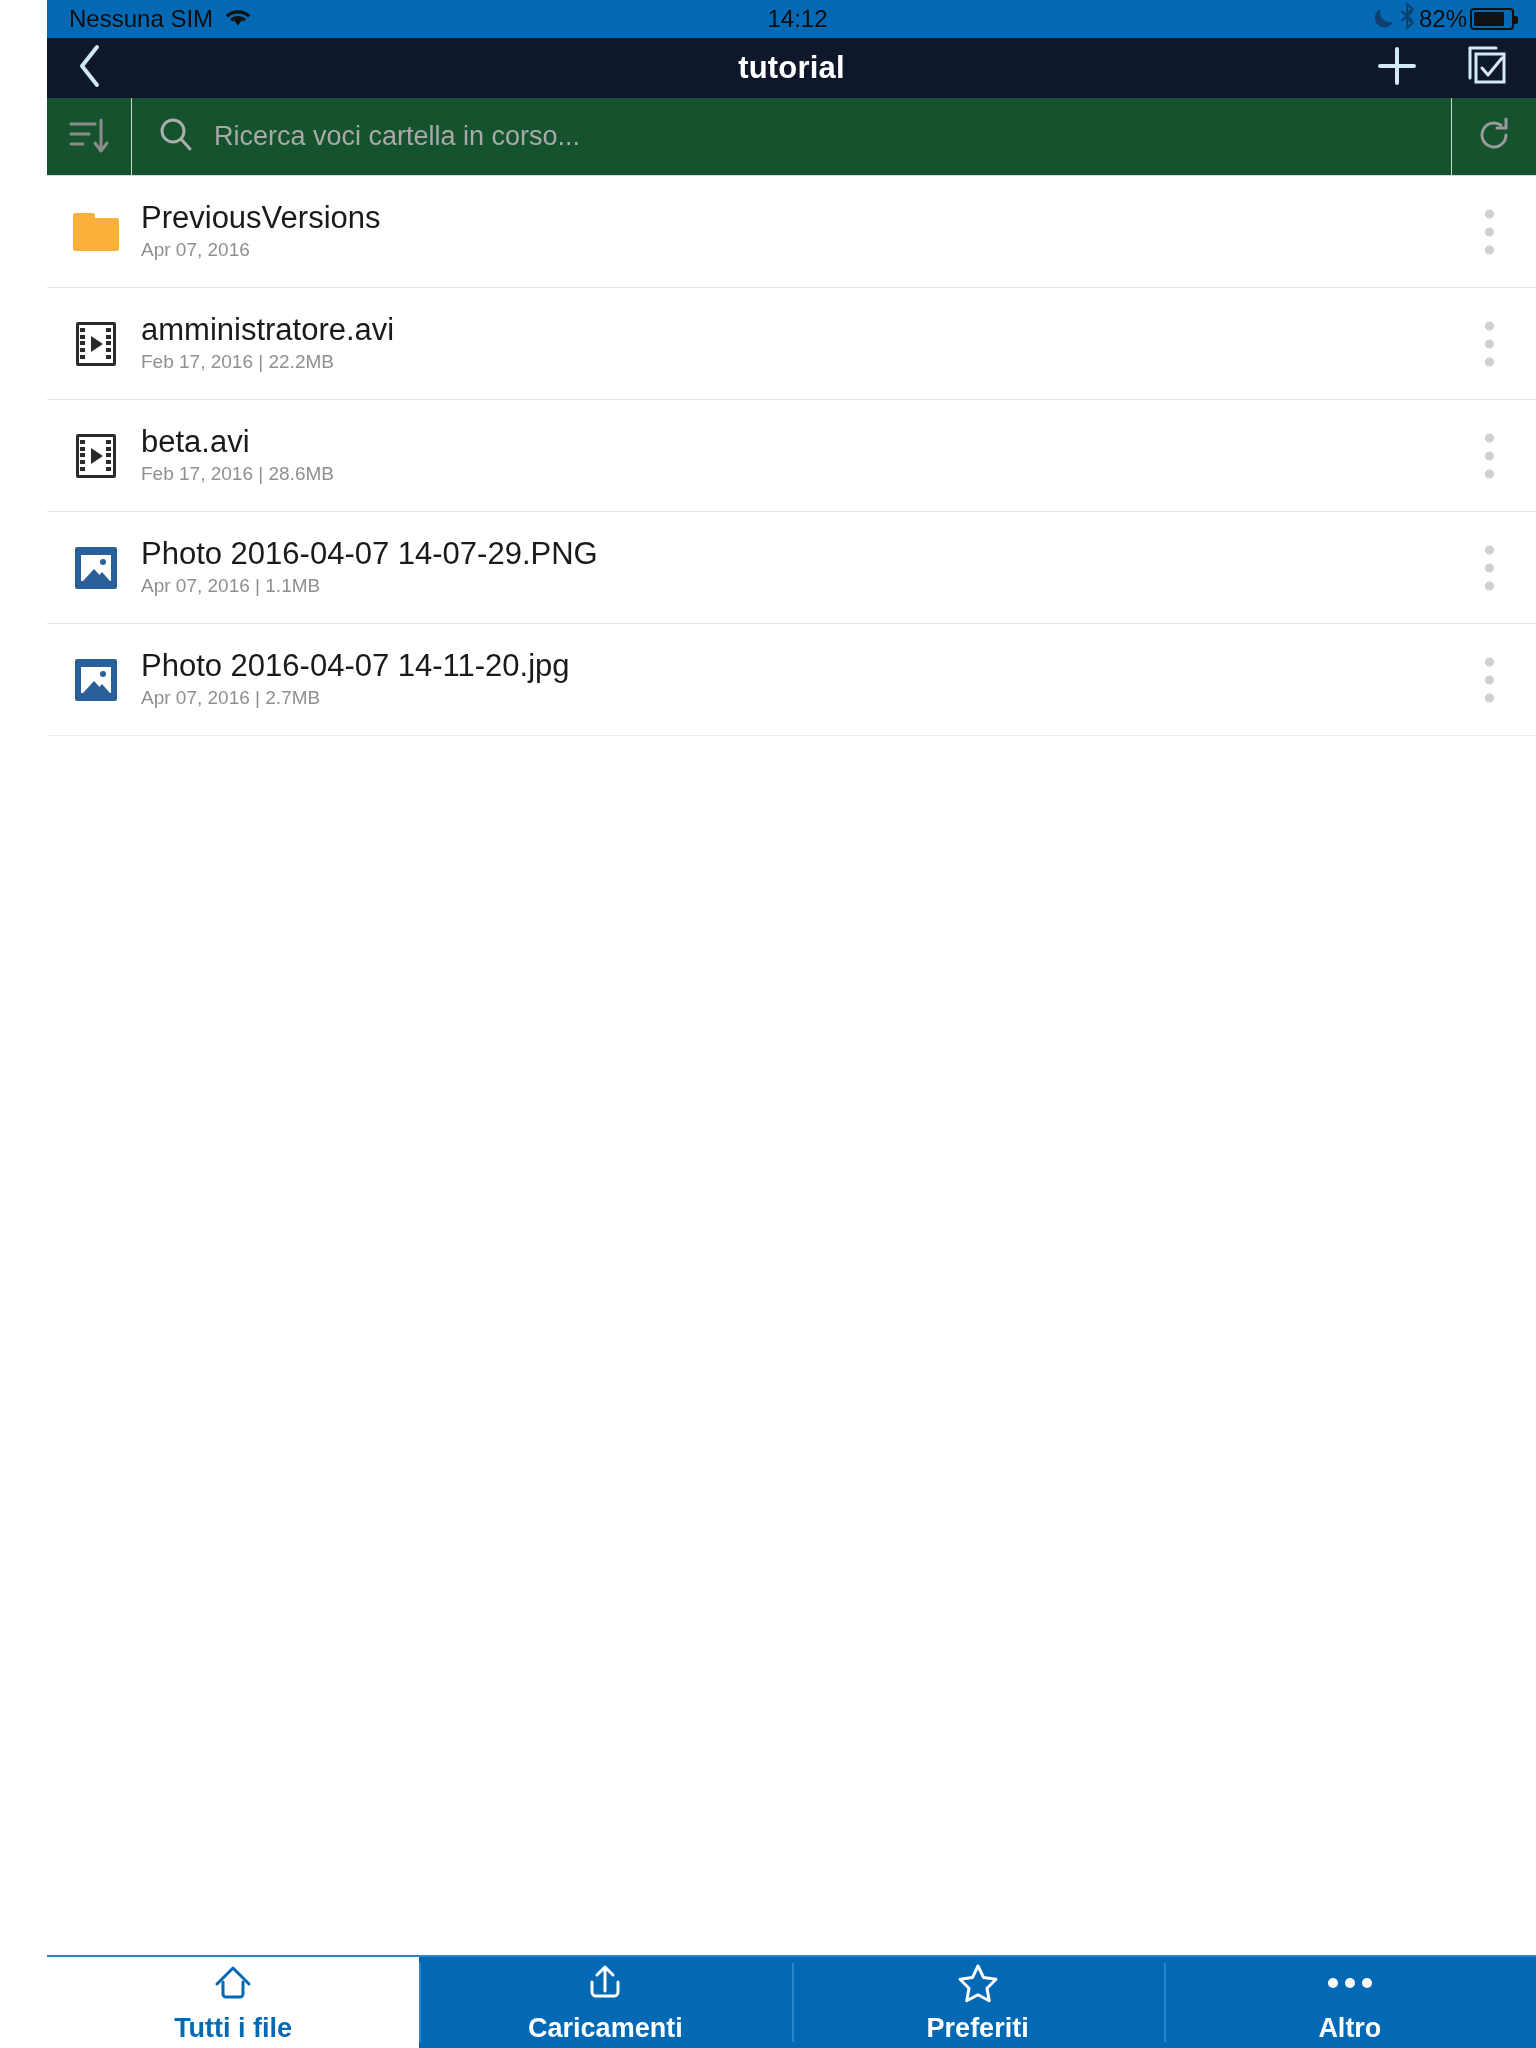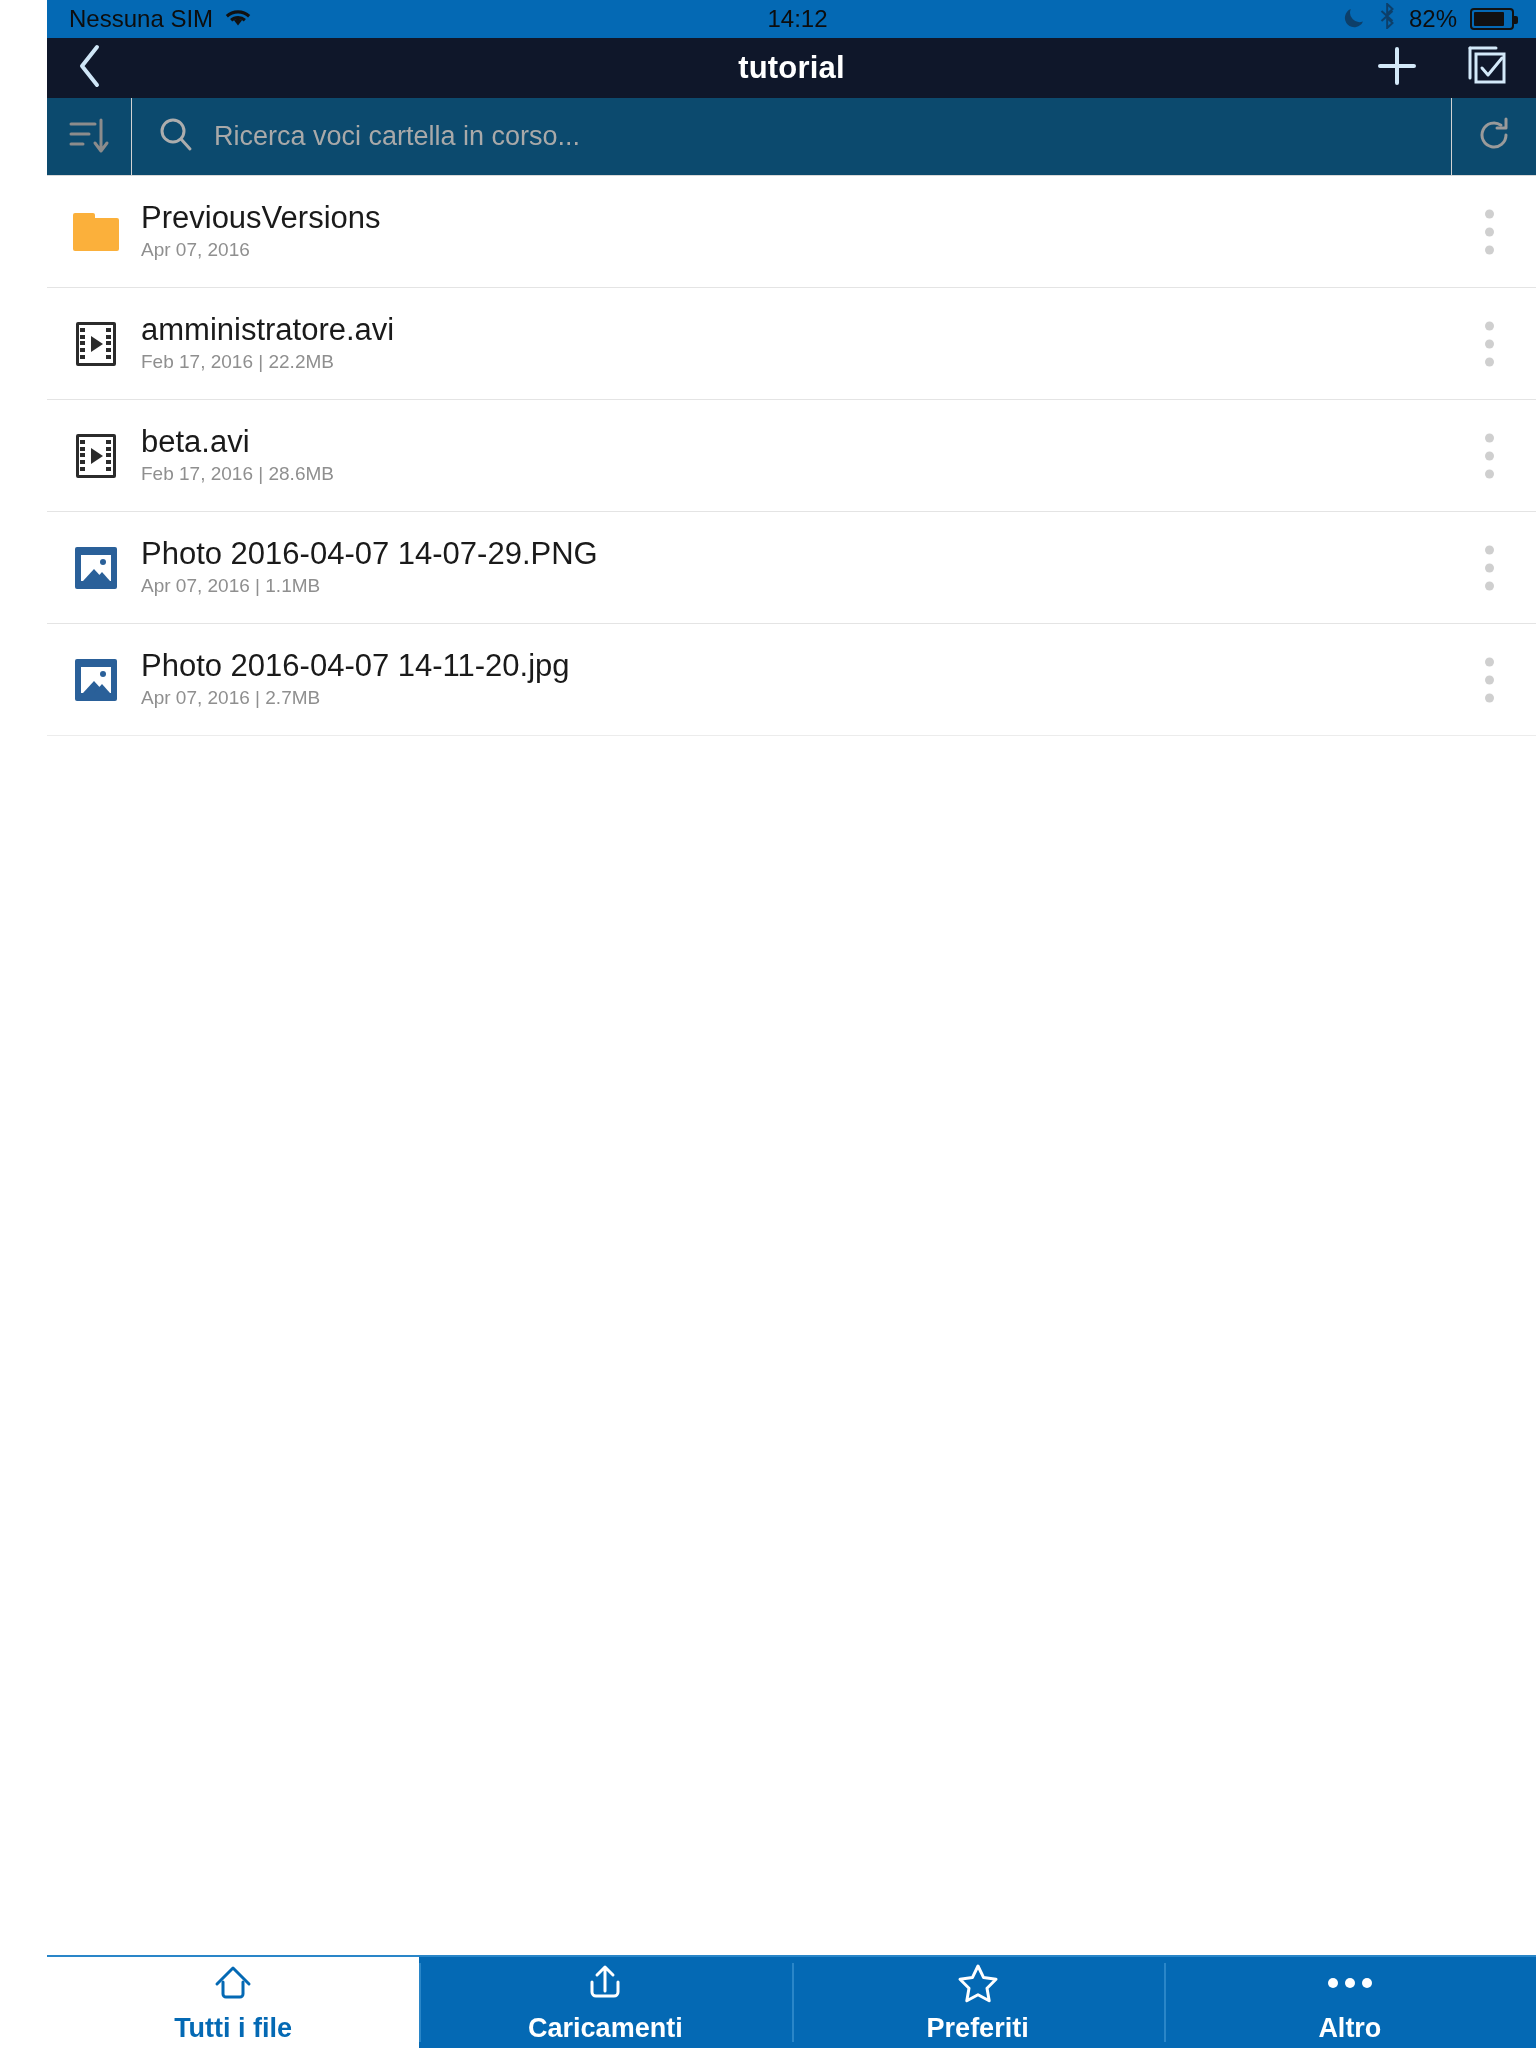--- a/index.html
+++ b/index.html
@@ -12,41 +12,41 @@
   .screen { width: 1536px; height: 2048px; position: relative; display: flex; flex-direction: column; padding-left: 47px; }
 
   
   .statusbar {
     height: 38px; background: #0469b4; color: #0d0d0d;
     display: flex; align-items: center; flex: 0 0 38px;
     padding: 0 22px; font-size: 24px; position: relative;
   }
   .sb-left { display: flex; align-items: center; gap: 12px; }
   .sb-center { position: absolute; left: 12px; right: 0; text-align: center; font-size: 24px; font-weight: 400; }
-  .sb-right { margin-left: auto; display: flex; align-items: center; gap: 13px; z-index: 2; }
+  .sb-right { margin-left: auto; display: flex; align-items: center; gap: 3px; z-index: 2; }
   .sb-pct { font-size: 24px; }
   .battery { width: 44px; height: 22px; border: 2px solid #111; border-radius: 4px; position: relative; padding: 2px; }
   .battery::after { content:""; position:absolute; right:-6px; top:6px; width:4px; height:8px; background:#111; border-radius:0 2px 2px 0; }
   .battery i { display:block; height:100%; width: 82%; background:#111; border-radius:1px; }
 
   
   .navbar {
     height: 60px; background: #0f172a; flex: 0 0 60px;
     display: flex; align-items: center; position: relative; padding: 0 28px;
   }
   .nav-title {
     position: absolute; left: 0; right: 0; text-align: center;
     color: #fff; font-size: 31px; font-weight: 700; letter-spacing: .2px;
   }
   .nav-btn { z-index: 2; display: flex; align-items: center; justify-content: center; cursor: pointer; }
   .nav-right { margin-left: auto; display: flex; align-items: center; gap: 48px; z-index: 2; }
 
   
   .toolbar {
-    height: 78px; flex: 0 0 78px; background: #0c4a6e;
+    height: 78px; flex: 0 0 78px; background: #14532d;
     display: flex; align-items: center; border-bottom: 1px solid #d9d9d9;
   }
   .sort-btn { width: 84px; height: 100%; display:flex; align-items:center; justify-content:center; cursor:pointer; }
   .tb-sep { width: 1px; height: 100%; background: #d3d3d3; }
   .search-area { flex: 1; height: 100%; display: flex; align-items: center; padding-left: 26px; gap: 20px; }
   .search-ph { color: #a9a9a9; font-size: 27px; }
   .refresh-btn { width: 84px; height: 100%; display:flex; align-items:center; justify-content:center; cursor:pointer; }
 
   
   .filelist { flex: 1 1 auto; background: #fff; overflow: hidden; }

